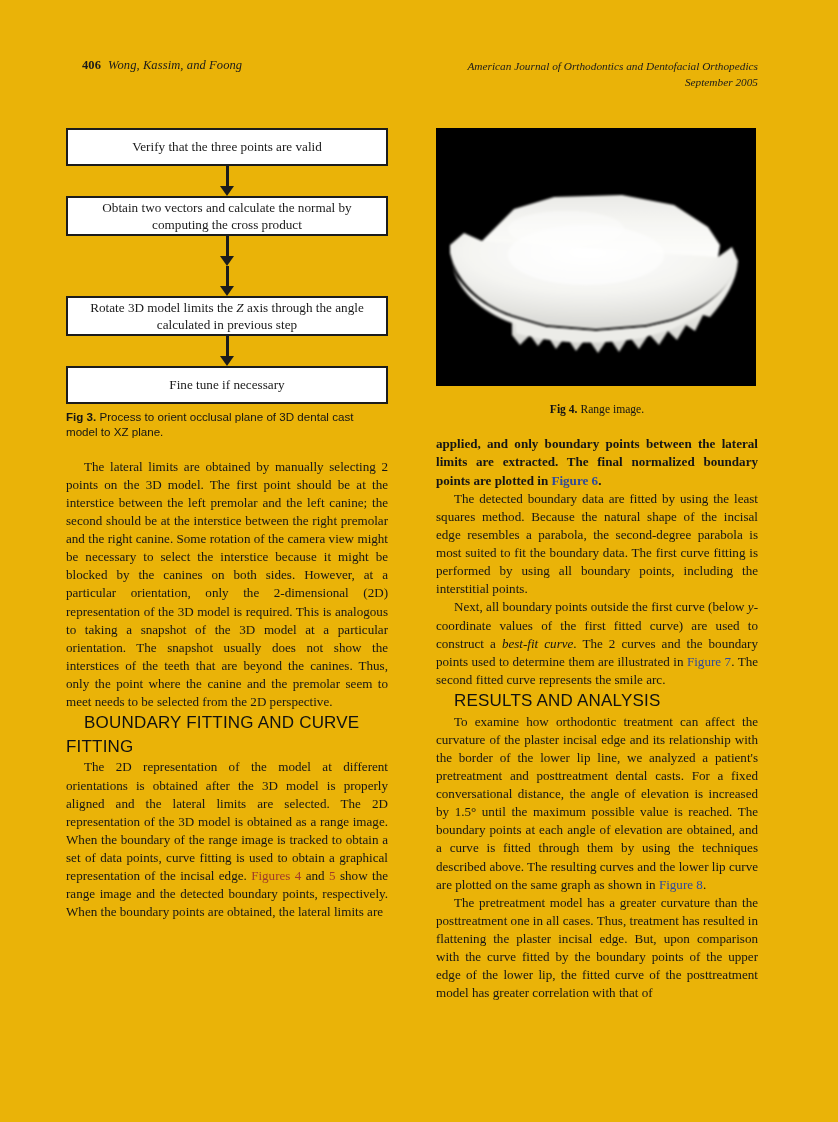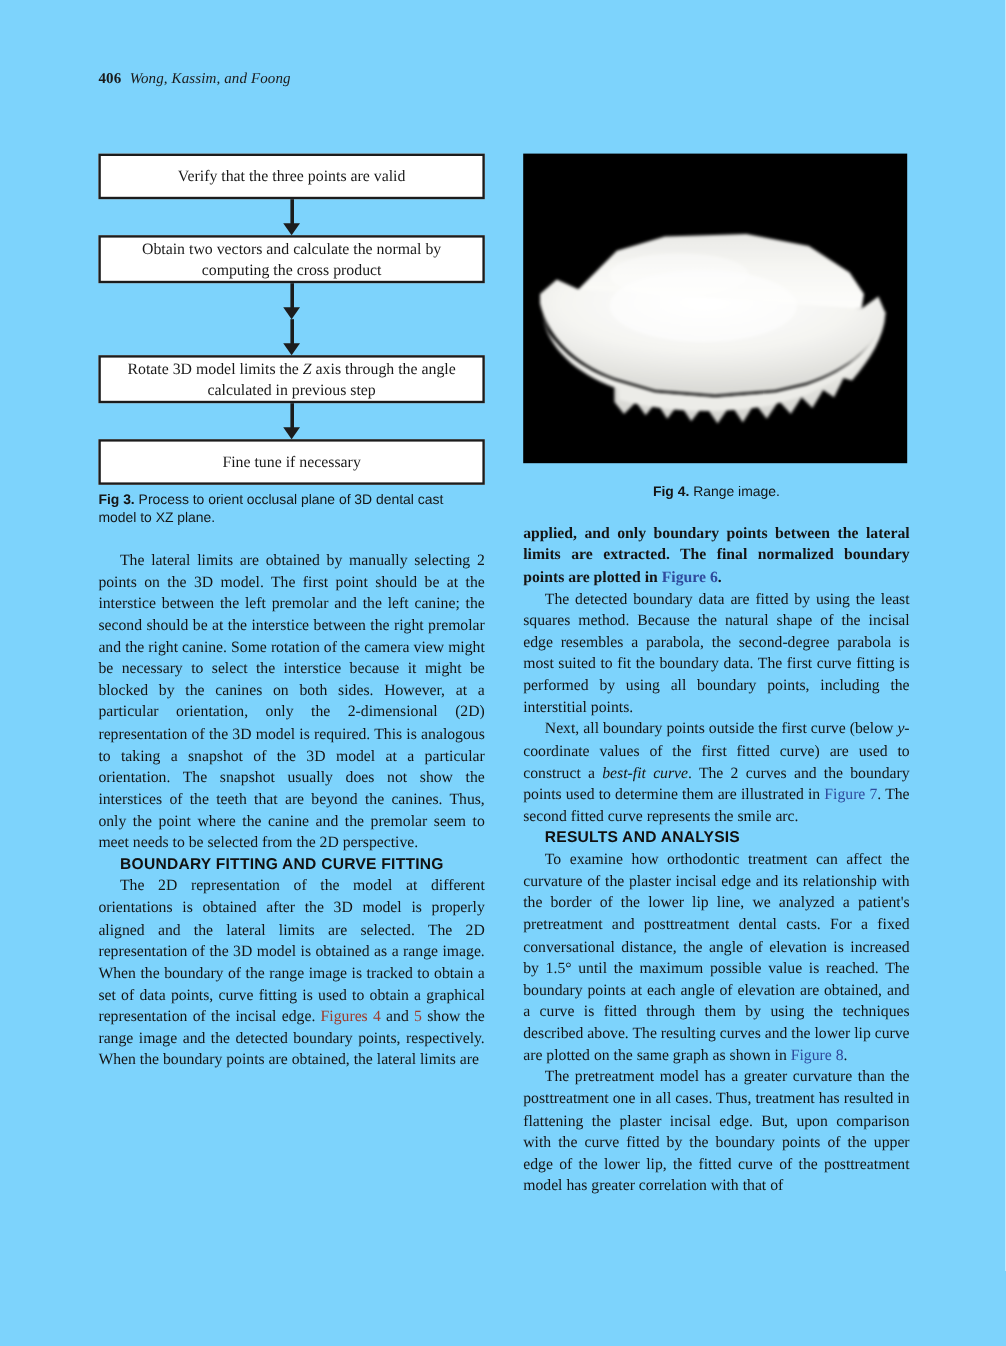--- a/index.html
+++ b/index.html
@@ -12,21 +12,21 @@
     height: 1122px;
     position: relative;
     font-family: "Liberation Serif", serif;
     color: #1a1a1a;
     overflow: hidden;
   }
 
   .page {
     position: absolute;
     inset: 0;
-    background: #7dd3fc;
+    background: #eab308;
   }
 
   
   .runhead {
     position: absolute;
     left: 82px;
     top: 58px;
     width: 676px;
     display: flex;
     justify-content: space-between;
@@ -54,21 +54,21 @@
     font-size: 11.3px;
     line-height: 1.45;
   }
 
   
   .col {
     position: absolute;
     top: 128px;
     width: 322px;
   }
-  .col-left  { left: 82px; }
+  .col-left  { left: 66px; }
   .col-right { left: 436px; }
 
   
   .flowchart {
     width: 322px;
   }
   .fc-box {
     border: 2px solid #1c1c1c;
     background: #ffffff;
     text-align: center;
@@ -117,21 +117,21 @@
   .caption {
     font-family: "Liberation Sans", sans-serif;
     font-size: 11.6px;
     line-height: 1.32;
     color: #141414;
     text-align: left;
   }
   .caption b { font-weight: bold; }
   .caption-center { text-align: center; }
   .cap-fig3 { margin-top: 5px; }
-  .cap-fig4 { margin-top: 16px; }
+  .cap-fig4 { margin-top: 16px; font-family: Liberation Serif, serif; }
 
   
   .range-figure {
     width: 320px;
     height: 258px;
     background: #000000;
     position: relative;
     overflow: hidden;
   }
   .cast {
@@ -151,22 +151,22 @@
     color: #151515;
     hyphens: manual;
   }
   .body-text p {
     margin: 0;
     text-indent: 18px;
   }
   .body-text p.noindent { text-indent: 0; font-weight: bold; }
   .sec-head {
     font-family: "Liberation Sans", sans-serif;
-    font-weight: bold;
-    font-size: 13px;
+    font-weight: normal;
+    font-size: 17px;
     letter-spacing: 0.2px;
     margin: 11px 0 3px 0;
     text-indent: 0;
     text-align: left;
     color: #111111;
   }
   .xref-red  { color: #a03a2a; }
   .xref-blue { color: #2f4a9c; }
   .ital { font-style: italic; }
   .lead-gap { margin-top: 18px; }
@@ -174,20 +174,22 @@
 </head>
 <body>
 
 <div class="page">
 
   <div class="runhead">
     <div class="runhead-left">
       <span class="folio">406</span><span class="runhead-authors">Wong, Kassim, and Foong</span>
     </div>
     <div class="runhead-right">
+      <div>American Journal of Orthodontics and Dentofacial Orthopedics</div>
+      <div>September 2005</div>
     </div>
   </div>
 
   <div class="col col-left">
 
     <div class="flowchart">
 
       <div class="fc-box fc-h1">
         <span>Verify that the three points are valid</span>
       </div>

